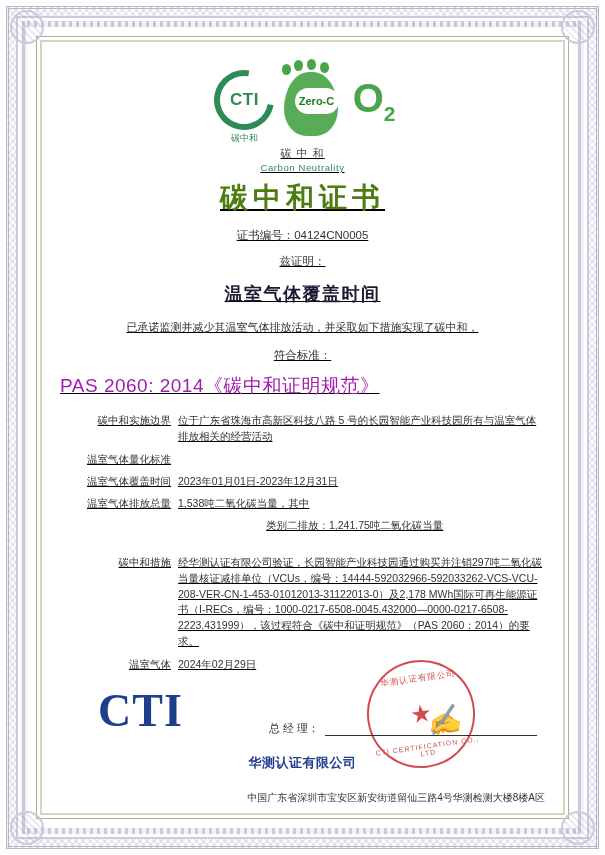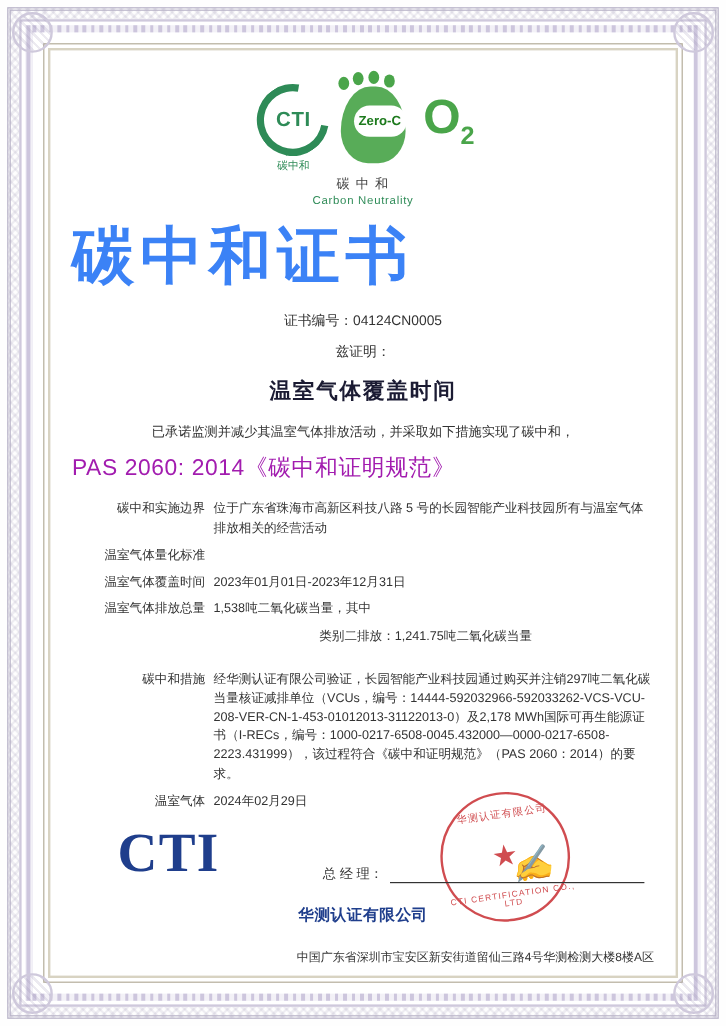--- a/index.html
+++ b/index.html
@@ -65,20 +65,21 @@
   .corner.tl { left: 10px; top: 10px; }
   .corner.tr { right: 10px; top: 10px; }
   .corner.bl { left: 10px; bottom: 10px; }
   .corner.br { right: 10px; bottom: 10px; }
 
   
   .content {
     position: absolute;
     left: 46px; top: 46px; right: 46px; bottom: 46px;
     padding: 6px 14px 0 14px;
+    text-decoration: underline;
   }
 
   
   .logo-row {
     display: flex;
     justify-content: center;
     align-items: flex-start;
     margin-top: 16px;
     height: 86px;
   }
@@ -145,25 +146,26 @@
     letter-spacing: .6px;
     margin-top: 1px;
   }
   .cti-cn-label {
     position: absolute; left: -4px; top: 64px; width: 82px;
     text-align: center; font-size: 9px; color: #2e8b57;
   }
 
   
   .title {
+    text-align: center;
     font-family: "Liberation Serif", serif;
-    font-size: 52px;
+    font-size: 28px;
     font-weight: bold;
     letter-spacing: 5px;
-    color: #3b82f6;
+    color: #4d7c0f;
     margin-top: 6px;
   }
   .cert-no {
     text-align: center;
     font-size: 11.5px;
     color: #333;
     margin-top: 11px;
   }
   .hereby {
     text-align: center;
@@ -353,20 +355,21 @@
 
     <div class="title">碳中和证书</div>
 
     <div class="cert-no">
       <span>证书编号：</span><span>04124CN0005</span>
     </div>
 
     <div class="hereby">兹证明：</div>
     <div class="holder">温室气体覆盖时间</div>
     <div class="statement">已承诺监测并减少其温室气体排放活动，并采取如下措施实现了碳中和，</div>
+    <div class="standard-label">符合标准：</div>
     <div class="standard-value">PAS 2060: 2014《碳中和证明规范》</div>
 
     <div class="details">
 
       <div class="row">
         <div class="lbl">碳中和实施边界</div>
         <div class="val">位于广东省珠海市高新区科技八路 5 号的长园智能产业科技园所有与温室气体排放相关的经营活动</div>
       </div>
 
       <div class="row">

